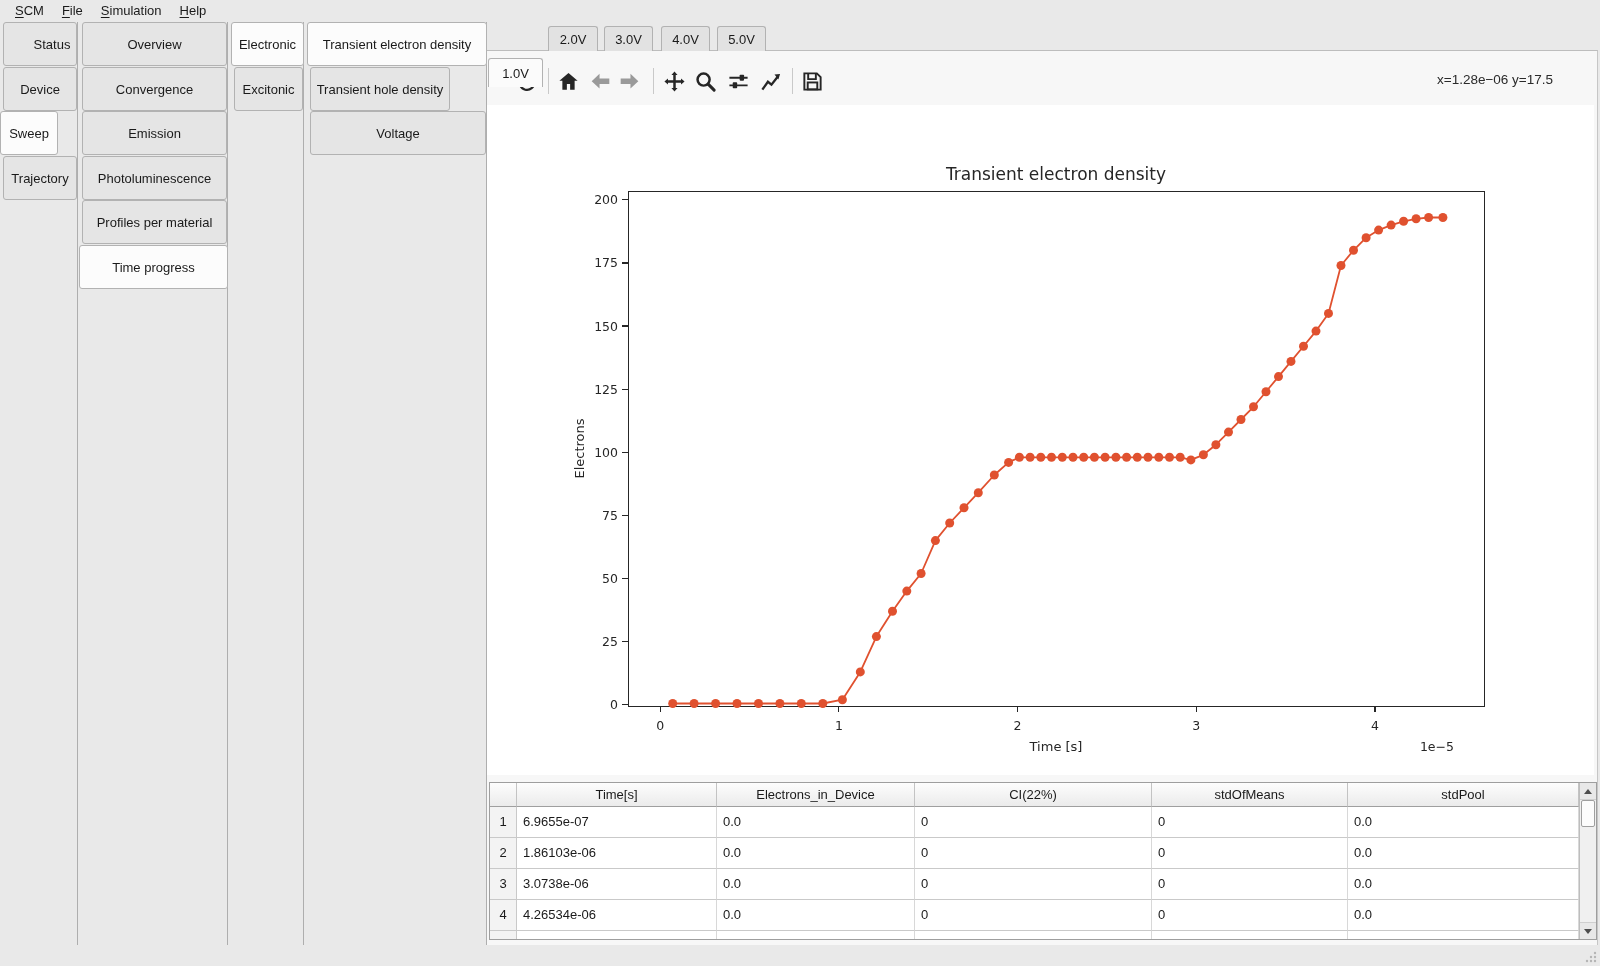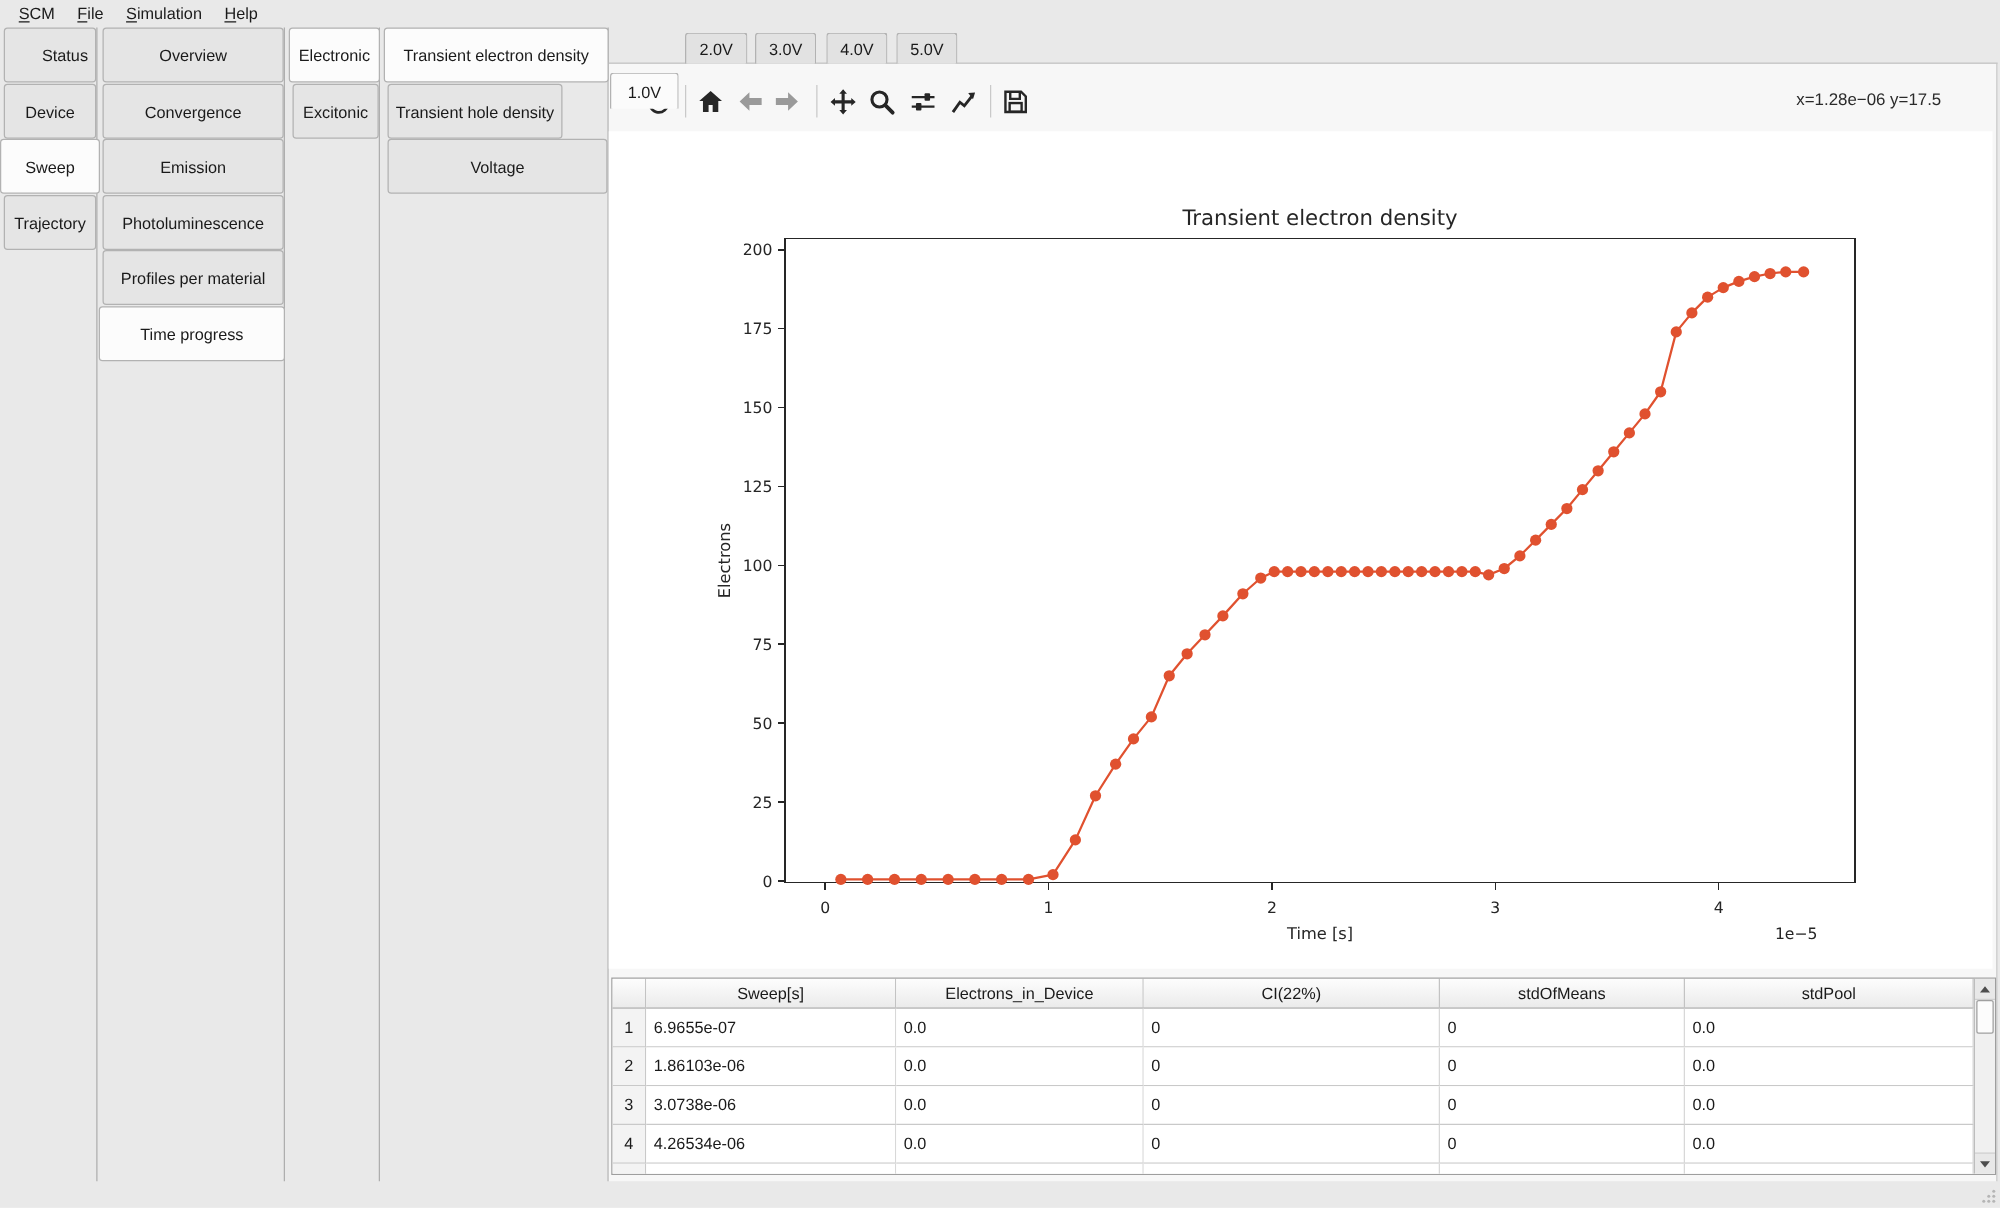--- a/index.html
+++ b/index.html
@@ -52,21 +52,21 @@
 </style>
 </head>
 <body>
 
 <div id="app">
   <div id="menubar"><span class="menu-item"><u>S</u>CM</span><span class="menu-item"><u>F</u>ile</span><span class="menu-item"><u>S</u>imulation</span><span class="menu-item"><u>H</u>elp</span></div>
   <div id="nav">
       <div class="vsep" style="left: 77px;"></div>
       <div class="vtab" style="left: 3px; width: 74px; top: 22px; padding-left: 24px;">Status</div>
       <div class="vtab" style="left: 3px; width: 74px; top: 67px;">Device</div>
-      <div class="vtab selected" style="left: 0px; width: 80px; top: 111px;">Sweep</div>
+      <div class="vtab selected" style="left: 0px; width: 58px; top: 111px;">Sweep</div>
       <div class="vtab" style="left: 3px; width: 74px; top: 156px;">Trajectory</div>
       <div class="vsep" style="left: 227px;"></div>
       <div class="vtab" style="left: 82px; width: 145px; top: 22px;">Overview</div>
       <div class="vtab" style="left: 82px; width: 145px; top: 67px;">Convergence</div>
       <div class="vtab" style="left: 82px; width: 145px; top: 111px;">Emission</div>
       <div class="vtab" style="left: 82px; width: 145px; top: 156px;">Photoluminescence</div>
       <div class="vtab" style="left: 82px; width: 145px; top: 200px;">Profiles per material</div>
       <div class="vtab selected" style="left: 79px; width: 149px; top: 245px;">Time progress</div>
       <div class="vsep" style="left: 303px;"></div>
       <div class="vtab selected" style="left: 231px; width: 73px; top: 22px;">Electronic</div>
@@ -233,21 +233,21 @@
           <circle cx="904.1" cy="120.1" r="4.5"></circle>
           <circle cx="916.6" cy="116.3" r="4.5"></circle>
           <circle cx="929.1" cy="113.8" r="4.5"></circle>
           <circle cx="941.6" cy="112.5" r="4.5"></circle>
           <circle cx="955.9" cy="112.5" r="4.5"></circle>
         </g>
       </svg></div>
   <div id="table">
       <div class="thead">
         <div class="th" style="width: 27px;"></div>
-        <div class="th" style="width: 200px;">Sweep[s]</div>
+        <div class="th" style="width: 200px;">Time[s]</div>
         <div class="th" style="width: 198px;">Electrons_in_Device</div>
         <div class="th" style="width: 237px;">CI(22%)</div>
         <div class="th" style="width: 196px;">stdOfMeans</div>
         <div class="th" style="width: 231px;">stdPool</div>
       </div>
       <div class="trow">
         <div class="td rowhead" style="width: 27px;">1</div>
         <div class="td" style="width: 200px;">6.9655e-07</div>
         <div class="td" style="width: 198px;">0.0</div>
         <div class="td" style="width: 237px;">0</div>

